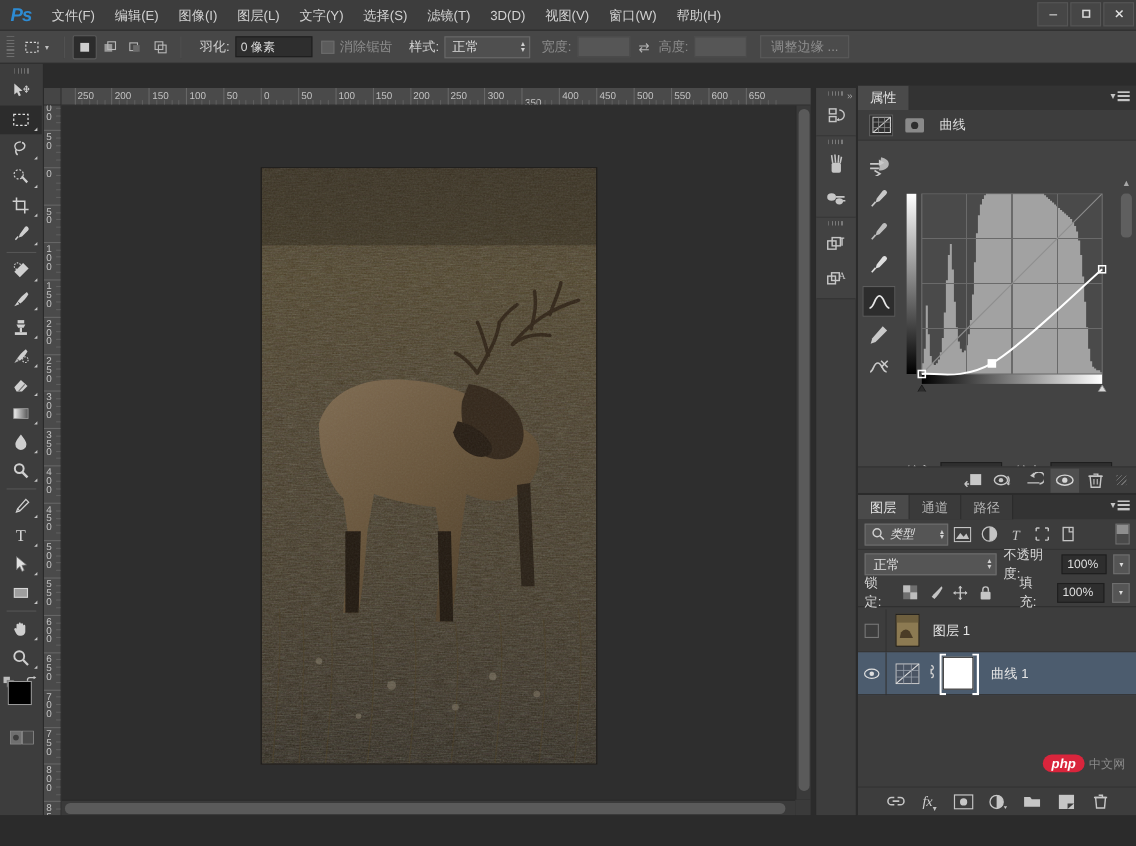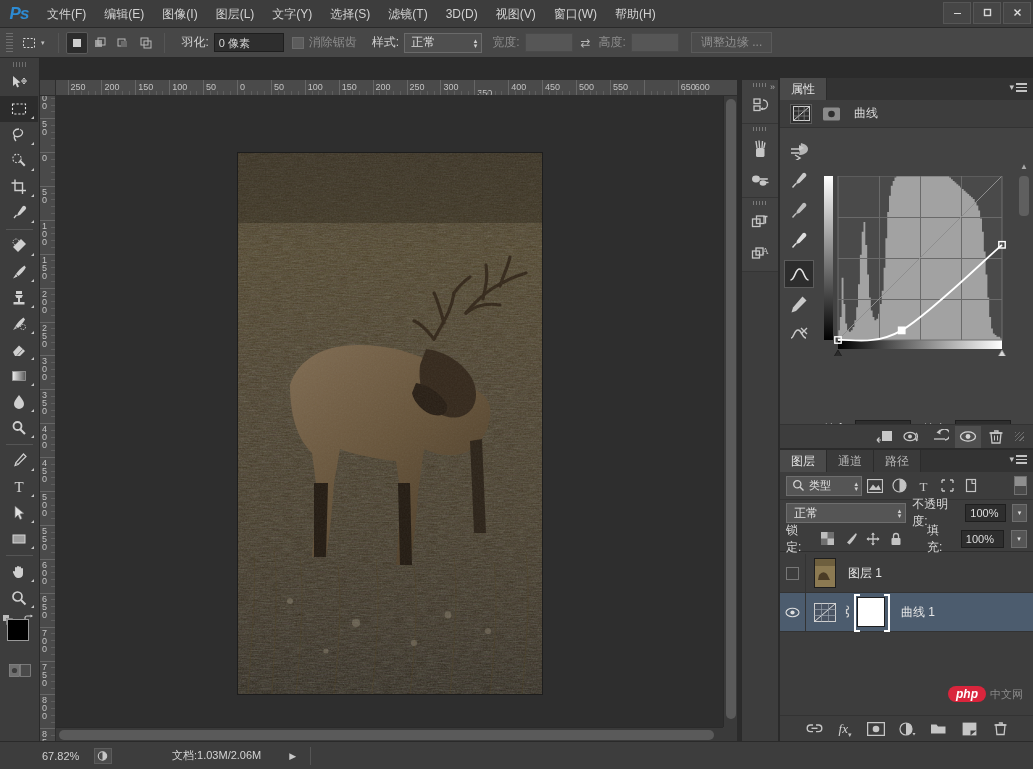--- a/index.html
+++ b/index.html
@@ -258,20 +258,21 @@
     background: repeating-linear-gradient(135deg, #6e6e6e 0 1px, transparent 1px 3px); }
 
   
   .panel-layers {
     position: absolute; left: 779px; top: 450px; width: 254px; height: 291px;
     background: #3d3d3d; border-left: 1px solid #2a2a2a;
   }
   .lay-filter {
     height: 28px; display: flex; align-items: center; padding: 0 6px; gap: 2px;
     border-bottom: 1px solid #333;
+    font-style: italic;
   }
   .filter-select {
     width: 76px; height: 20px; background: #555; border: 1px solid #6e6e6e;
     display: flex; align-items: center; gap: 4px; padding: 0 3px 0 5px;
     font-size: 11px; color: #e0e0e0;
   }
   .filt-icon { width: 22px; height: 20px; display:flex; align-items:center; justify-content:center;
     color: #c4c4c4; }
   .toggle-pill { width: 13px; height: 19px; margin-left: auto; border: 1px solid #707070;
     background: linear-gradient(to bottom, #8e8e8e 0 50%, #4a4a4a 50% 100%); }
@@ -686,21 +687,21 @@
       <div class="rh-tick minor" style="left: 533.56px;"></div>
       <div class="rh-tick minor" style="left: 540.34px;"></div>
       <div class="rh-tick minor" style="left: 547.12px;"></div>
       <div class="rh-tick" style="left: 553.9px;"></div>
       <div class="rt" style="left: 556.9px; top: 2px;">550</div>
       <div class="rh-tick minor" style="left: 560.68px;"></div>
       <div class="rh-tick minor" style="left: 567.46px;"></div>
       <div class="rh-tick minor" style="left: 574.24px;"></div>
       <div class="rh-tick minor" style="left: 581.02px;"></div>
       <div class="rh-tick" style="left: 587.8px;"></div>
-      <div class="rt" style="left: 590.8px; top: 2px; margin-left: 48px;">600</div>
+      <div class="rt" style="left: 590.8px; top: 2px;">600</div>
       <div class="rh-tick minor" style="left: 594.58px;"></div>
       <div class="rh-tick minor" style="left: 601.36px;"></div>
       <div class="rh-tick minor" style="left: 608.14px;"></div>
       <div class="rh-tick minor" style="left: 614.92px;"></div>
       <div class="rh-tick" style="left: 621.7px;"></div>
       <div class="rt" style="left: 624.7px; top: 2px;">650</div>
       <div class="rh-tick minor" style="left: 628.48px;"></div>
       <div class="rh-tick minor" style="left: 635.26px;"></div>
       <div class="rh-tick minor" style="left: 642.04px;"></div>
       <div class="rh-tick minor" style="left: 648.82px;"></div>
@@ -1331,26 +1332,14 @@
       </span>
       <span class="lf-btn">
         <svg width="15" height="15" viewBox="0 0 15 15">
             <path d="M3 4 h9 l-0.9 9.5 h-7.2 Z" fill="none" stroke="#c6c6c6" stroke-width="1.3"></path>
             <path d="M1.5 4 h12 M5.8 2 h3.4 v2" fill="none" stroke="#c6c6c6" stroke-width="1.3"></path>
           </svg>
       </span>
     </div>
   </div>
 
-  <div class="statusbar">
-    <span class="zoom-field">67.82%</span>
-    <span class="status-icon">
-      <svg width="12" height="12" viewBox="0 0 12 12">
-          <circle cx="5.5" cy="6" r="4.2" fill="none" stroke="#c8c8c8" stroke-width="1.1"></circle>
-          <path d="M5.5 1.8 A4.2 4.2 0 0 1 5.5 10.2 Z" fill="#c8c8c8"></path>
-        </svg>
-    </span>
-    <span class="status-doc">文档:1.03M/2.06M</span>
-    <span class="status-arrow">▶</span>
-    <span class="status-sep"></span>
-  </div>
 
 </div>
 
 </body></html>

